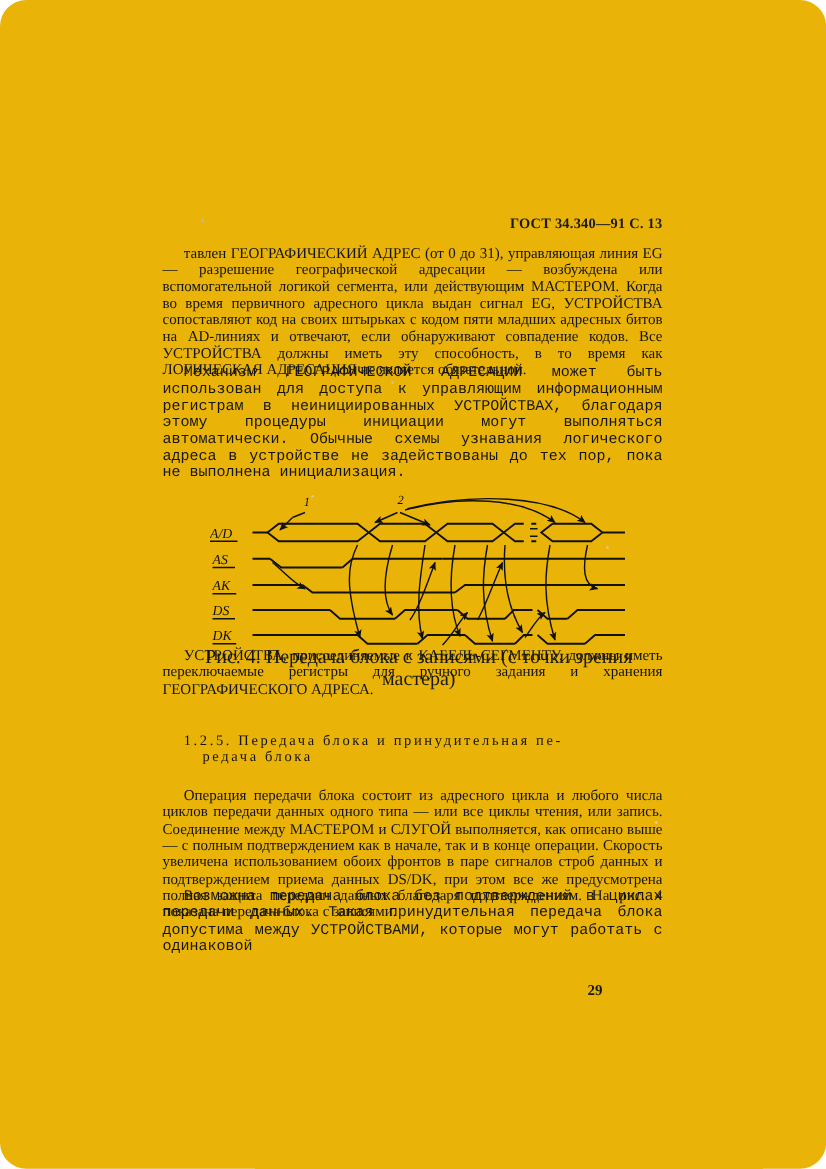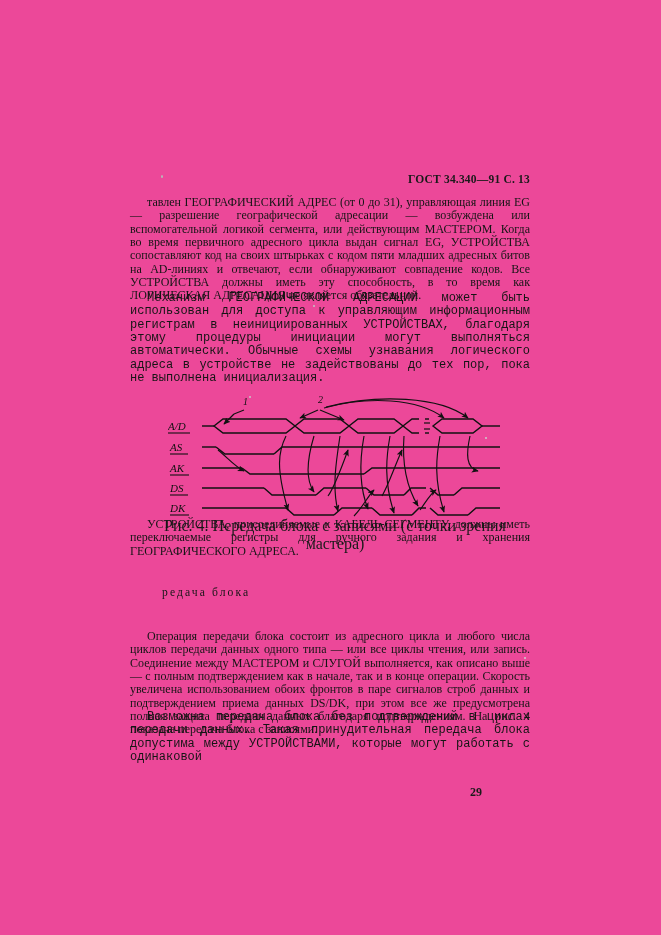--- a/index.html
+++ b/index.html
@@ -17,21 +17,22 @@
     color: #111111;
     -webkit-font-smoothing: none;
   }
 
   
   .sheet {
     position: absolute;
     left: 0; top: 0;
     width: 661px;
     height: 935px;
-    background: #ec4899;
+    background: #eab308;
+    border-radius: 21px;
   }
 
   
   .running-head {
     position: absolute;
     left: 130px;
     top: 173px;
     width: 400px;
     text-align: right;
     font-size: 11.5px;
@@ -259,20 +260,21 @@
   </div>
 
 
   <div class="fig-caption">Рис. 4. Передача блока с записями (с точки зрения мастера)</div>
 
   <div class="col blk-3">
     <p>УСТРОЙСТВА, присоединяемые к КАБЕЛЬ-СЕГМЕНТУ, должны иметь переключаемые регистры для ручного задания и хранения ГЕОГРАФИЧЕСКОГО АДРЕСА.</p>
   </div>
 
   <div class="heading-sparse">
+    <span>1.2.5. Передача блока и принудительная пе-</span>
     <span class="tail">редача блока</span>
   </div>
 
   <div class="col blk-4">
     <p>Операция передачи блока состоит из адресного цикла и любого числа циклов передачи данных одного типа — или все циклы чтения, или запись. Соединение между МАСТЕРОМ и СЛУГОЙ выполняется, как описано выше — с полным подтверждением как в начале, так и в конце операции. Скорость увеличена использованием обоих фронтов в паре сигналов строб данных и подтверждением приема данных DS/DK, при этом все же предусмотрена полная защита передачи данных благодаря подтверждениям. На рис. 4 показана передача блока с записями.</p>
   </div>
 
   <div class="col blk-5">
     <p>Возможна передача блока без подтверждений в циклах передачи данных. Такая принудительная передача блока допустима между УСТРОЙСТВАМИ, которые могут работать с одинаковой</p>
   </div>

